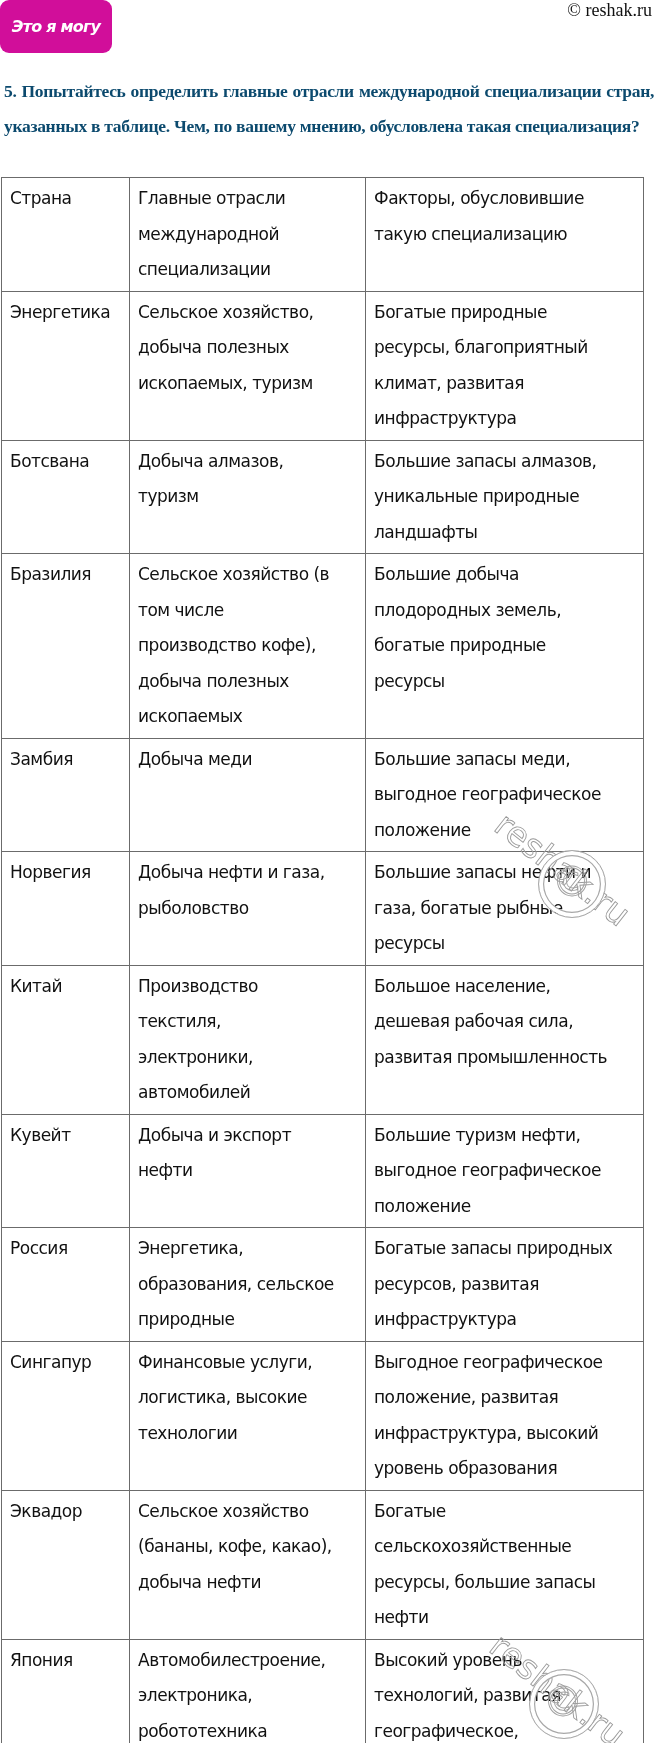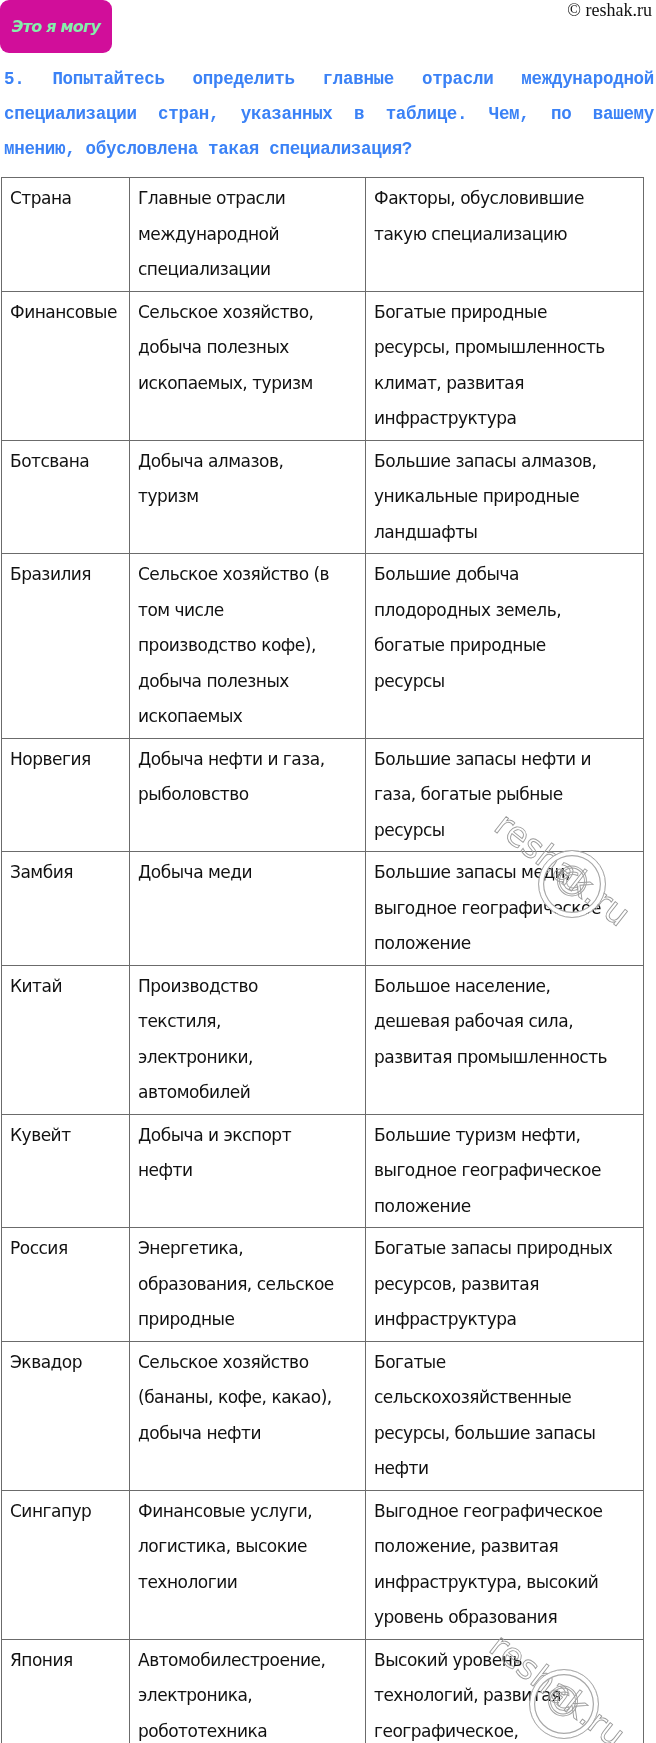--- a/index.html
+++ b/index.html
@@ -19,47 +19,47 @@
     position: absolute;
     left: 0;
     top: 0;
     width: 112px;
     height: 53px;
     background: #d10e9a;
     border-radius: 9px;
     display: flex;
     align-items: center;
     justify-content: center;
-    color: #86efac;
+    color: #ffffff;
     font-family: "DejaVu Sans", sans-serif;
     font-weight: bold;
     font-size: 16px;
     letter-spacing: -0.8px;
     font-style: italic;
   }
   .copyright {
     position: absolute;
     right: 4px;
     top: 0px;
     font-family: "Liberation Serif", serif;
     font-size: 18px;
     color: #111111;
   }
   .task {
     position: absolute;
     left: 4px;
-    top: 62px;
+    top: 74px;
     width: 650px;
-    font-family: Liberation Mono, monospace;
+    font-family: Liberation Serif, serif;
     font-weight: bold;
     font-size: 17.5px;
     line-height: 35px;
     text-align: justify;
     letter-spacing: -0.3px;
-    color: #3b82f6;
+    color: #0c4a6e;
   }
   table.spec {
     position: absolute;
     left: 1px;
     top: 177px;
     width: 642px;
     border-collapse: collapse;
     table-layout: fixed;
     font-family: "DejaVu Sans", sans-serif;
     font-size: 17px;
@@ -129,30 +129,30 @@
         <span class="cell-line">международной</span>
         <span class="cell-line">специализации</span>
       </td>
       <td>
         <span class="cell-line">Факторы, обусловившие</span>
         <span class="cell-line">такую специализацию</span>
       </td>
     </tr>
   <tr>
         <td>
-          <span class="cell-line">Финансовые</span>
+          <span class="cell-line">Энергетика</span>
         </td>
         <td>
           <span class="cell-line">Сельское хозяйство,</span>
           <span class="cell-line">добыча полезных</span>
           <span class="cell-line">ископаемых, туризм</span>
         </td>
         <td>
           <span class="cell-line">Богатые природные</span>
-          <span class="cell-line">ресурсы, промышленность</span>
+          <span class="cell-line">ресурсы, благоприятный</span>
           <span class="cell-line">климат, развитая</span>
           <span class="cell-line">инфраструктура</span>
         </td>
       </tr>
       <tr>
         <td>
           <span class="cell-line">Ботсвана</span>
         </td>
         <td>
           <span class="cell-line">Добыча алмазов,</span>
@@ -177,47 +177,47 @@
         </td>
         <td>
           <span class="cell-line">Большие добыча</span>
           <span class="cell-line">плодородных земель,</span>
           <span class="cell-line">богатые природные</span>
           <span class="cell-line">ресурсы</span>
         </td>
       </tr>
       <tr>
         <td>
+          <span class="cell-line">Замбия</span>
+        </td>
+        <td>
+          <span class="cell-line">Добыча меди</span>
+        </td>
+        <td>
+          <span class="cell-line">Большие запасы меди,</span>
+          <span class="cell-line">выгодное географическое</span>
+          <span class="cell-line">положение</span>
+        </td>
+      </tr>
+      <tr>
+        <td>
           <span class="cell-line">Норвегия</span>
         </td>
         <td>
           <span class="cell-line">Добыча нефти и газа,</span>
           <span class="cell-line">рыболовство</span>
         </td>
         <td>
           <span class="cell-line">Большие запасы нефти и</span>
           <span class="cell-line">газа, богатые рыбные</span>
           <span class="cell-line">ресурсы</span>
         </td>
       </tr>
       <tr>
         <td>
-          <span class="cell-line">Замбия</span>
-        </td>
-        <td>
-          <span class="cell-line">Добыча меди</span>
-        </td>
-        <td>
-          <span class="cell-line">Большие запасы меди,</span>
-          <span class="cell-line">выгодное географическое</span>
-          <span class="cell-line">положение</span>
-        </td>
-      </tr>
-      <tr>
-        <td>
           <span class="cell-line">Китай</span>
         </td>
         <td>
           <span class="cell-line">Производство текстиля,</span>
           <span class="cell-line">электроники,</span>
           <span class="cell-line">автомобилей</span>
         </td>
         <td>
           <span class="cell-line">Большое население,</span>
           <span class="cell-line">дешевая рабочая сила,</span>
@@ -244,52 +244,52 @@
         </td>
         <td>
           <span class="cell-line">Энергетика,</span>
           <span class="cell-line">образования, сельское</span>
           <span class="cell-line">природные</span>
         </td>
         <td>
           <span class="cell-line">Богатые запасы природных</span>
           <span class="cell-line">ресурсов, развитая</span>
           <span class="cell-line">инфраструктура</span>
+        </td>
+      </tr>
+      <tr>
+        <td>
+          <span class="cell-line">Сингапур</span>
+        </td>
+        <td>
+          <span class="cell-line">Финансовые услуги,</span>
+          <span class="cell-line">логистика, высокие</span>
+          <span class="cell-line">технологии</span>
+        </td>
+        <td>
+          <span class="cell-line">Выгодное географическое</span>
+          <span class="cell-line">положение, развитая</span>
+          <span class="cell-line">инфраструктура, высокий</span>
+          <span class="cell-line">уровень образования</span>
         </td>
       </tr>
       <tr>
         <td>
           <span class="cell-line">Эквадор</span>
         </td>
         <td>
           <span class="cell-line">Сельское хозяйство</span>
           <span class="cell-line">(бананы, кофе, какао),</span>
           <span class="cell-line">добыча нефти</span>
         </td>
         <td>
           <span class="cell-line">Богатые</span>
           <span class="cell-line">сельскохозяйственные</span>
           <span class="cell-line">ресурсы, большие запасы</span>
           <span class="cell-line">нефти</span>
-        </td>
-      </tr>
-      <tr>
-        <td>
-          <span class="cell-line">Сингапур</span>
-        </td>
-        <td>
-          <span class="cell-line">Финансовые услуги,</span>
-          <span class="cell-line">логистика, высокие</span>
-          <span class="cell-line">технологии</span>
-        </td>
-        <td>
-          <span class="cell-line">Выгодное географическое</span>
-          <span class="cell-line">положение, развитая</span>
-          <span class="cell-line">инфраструктура, высокий</span>
-          <span class="cell-line">уровень образования</span>
         </td>
       </tr>
       <tr>
         <td>
           <span class="cell-line">Япония</span>
         </td>
         <td>
           <span class="cell-line">Автомобилестроение,</span>
           <span class="cell-line">электроника,</span>
           <span class="cell-line">робототехника</span>

